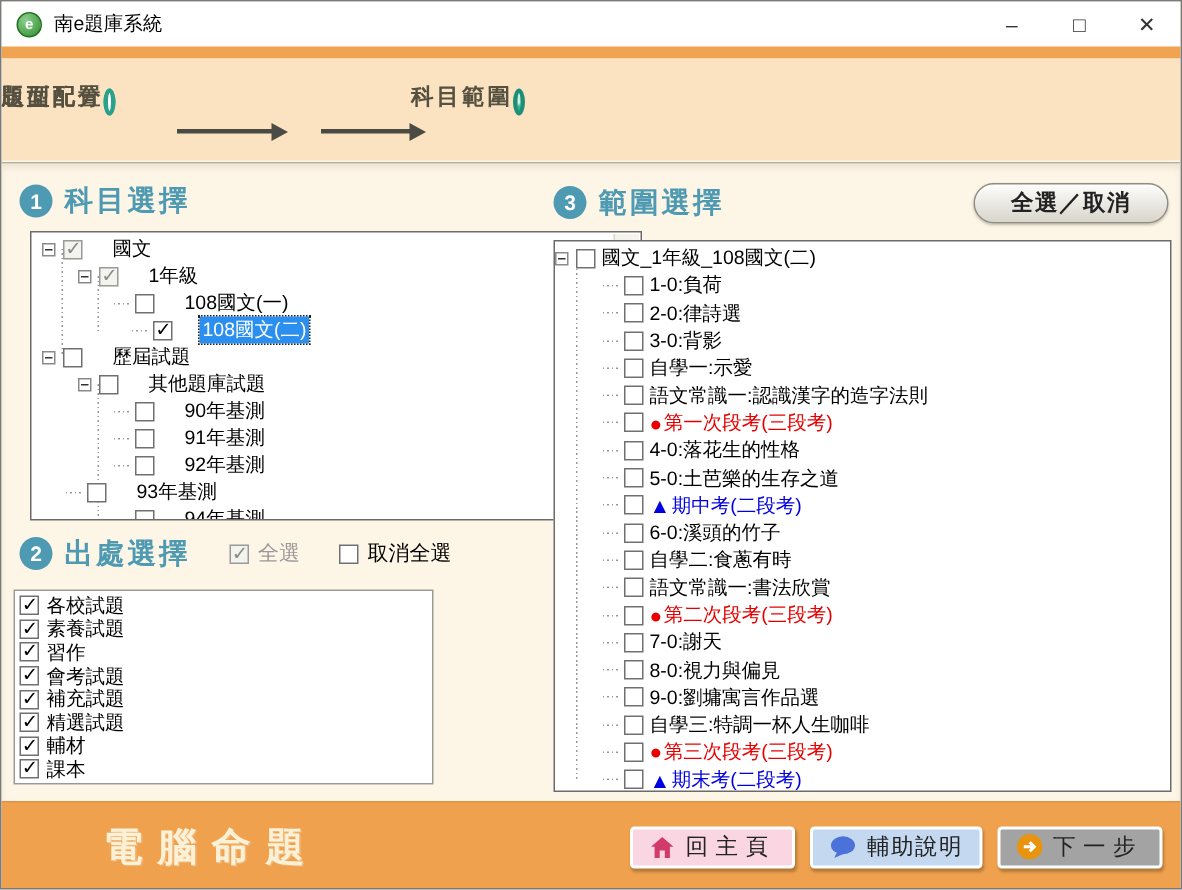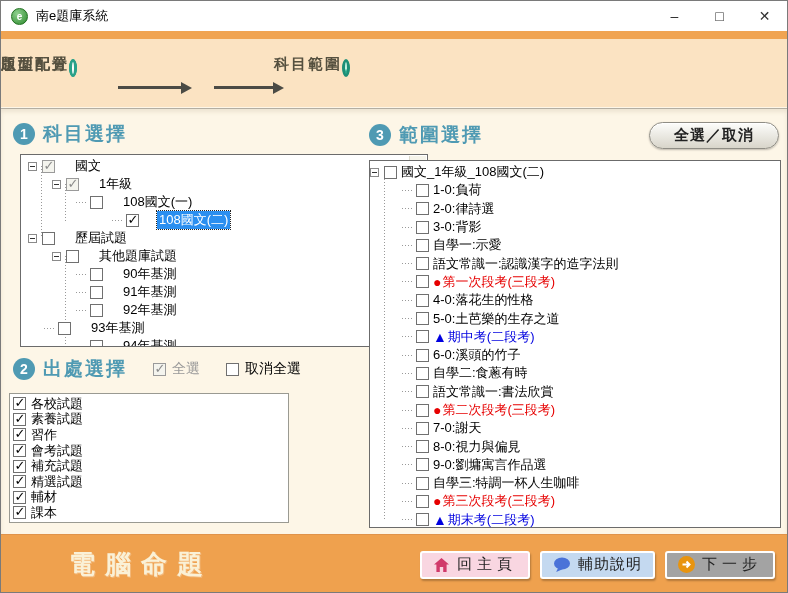--- a/index.html
+++ b/index.html
@@ -179,21 +179,21 @@
             <span class="tlabel">1年級</span>
           </div>
 
           <div class="trow" style="padding-left: 54px;">
             <span class="stub"></span>
 
             <span class="cb"></span>
             <span class="tlabel">108國文(一)</span>
           </div>
 
-          <div class="trow selected" style="padding-left: 66px; margin-left: 24px;">
+          <div class="trow selected" style="padding-left: 66px;">
             <span class="stub"></span>
 
             <span class="cb checked"></span>
             <span class="tlabel">108國文(二)</span>
           </div>
 
           <div class="trow has-expand" style="padding-left: 6px;">
 
             <span class="expandbox"></span>
             <span class="cb"></span>

